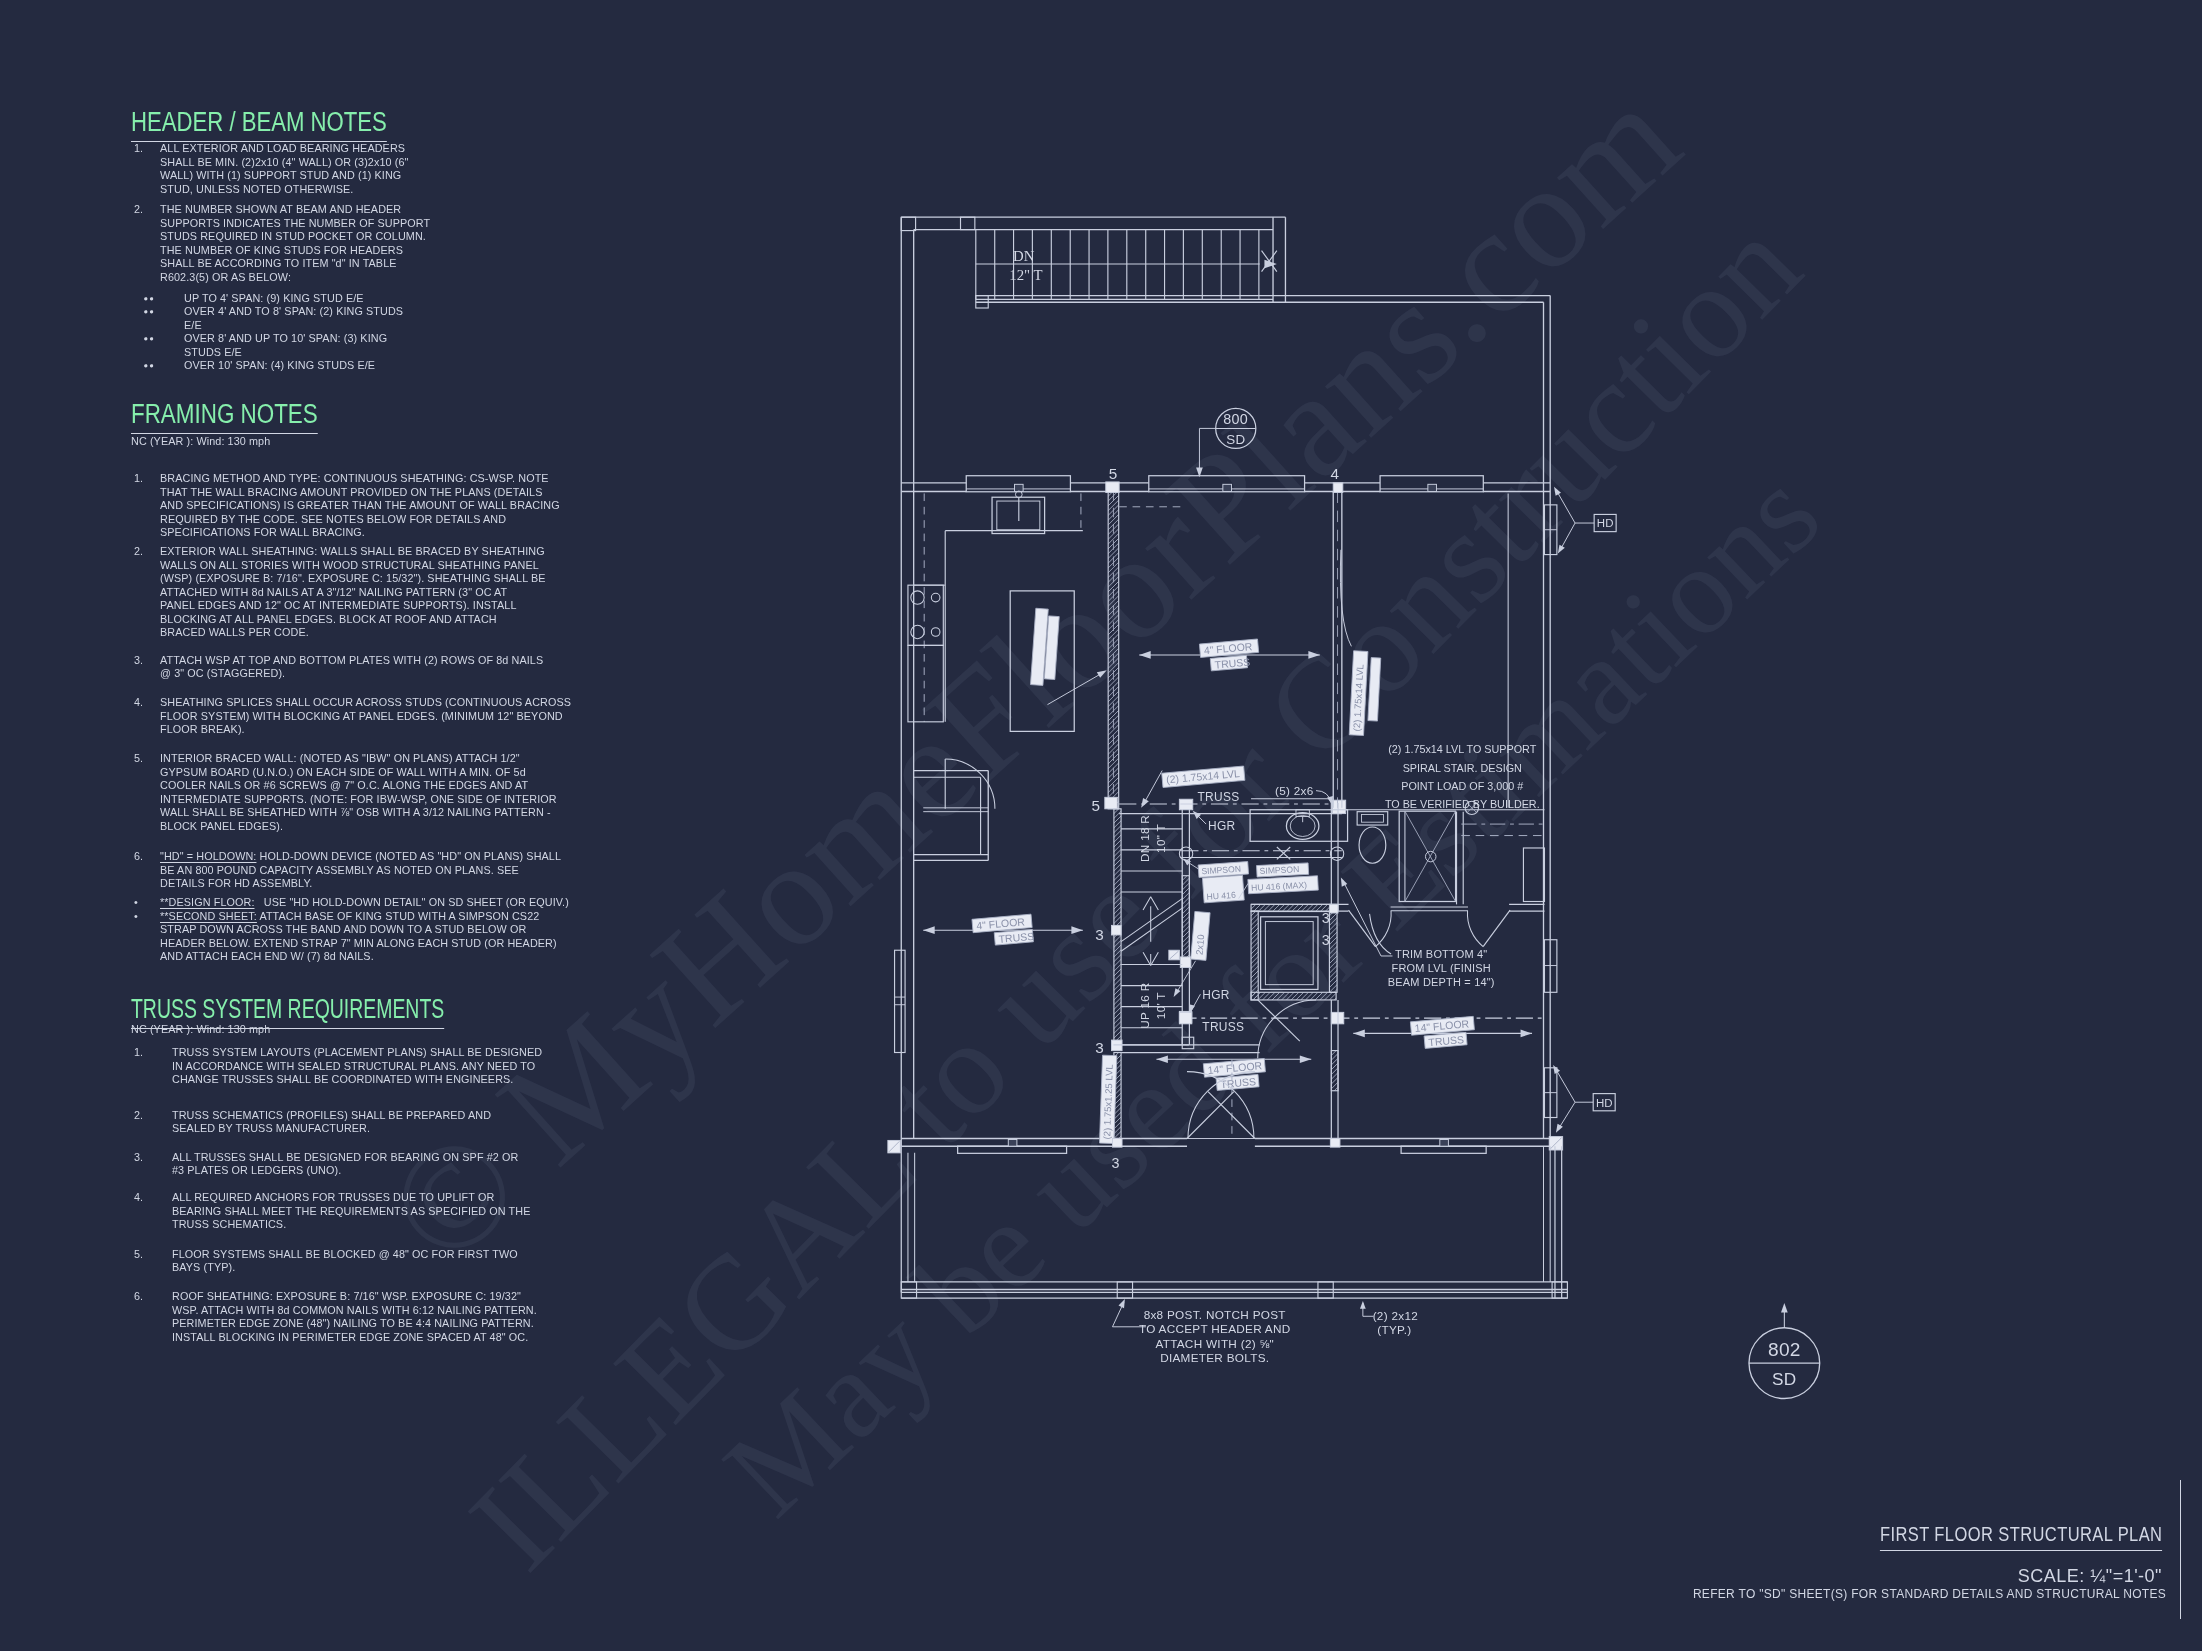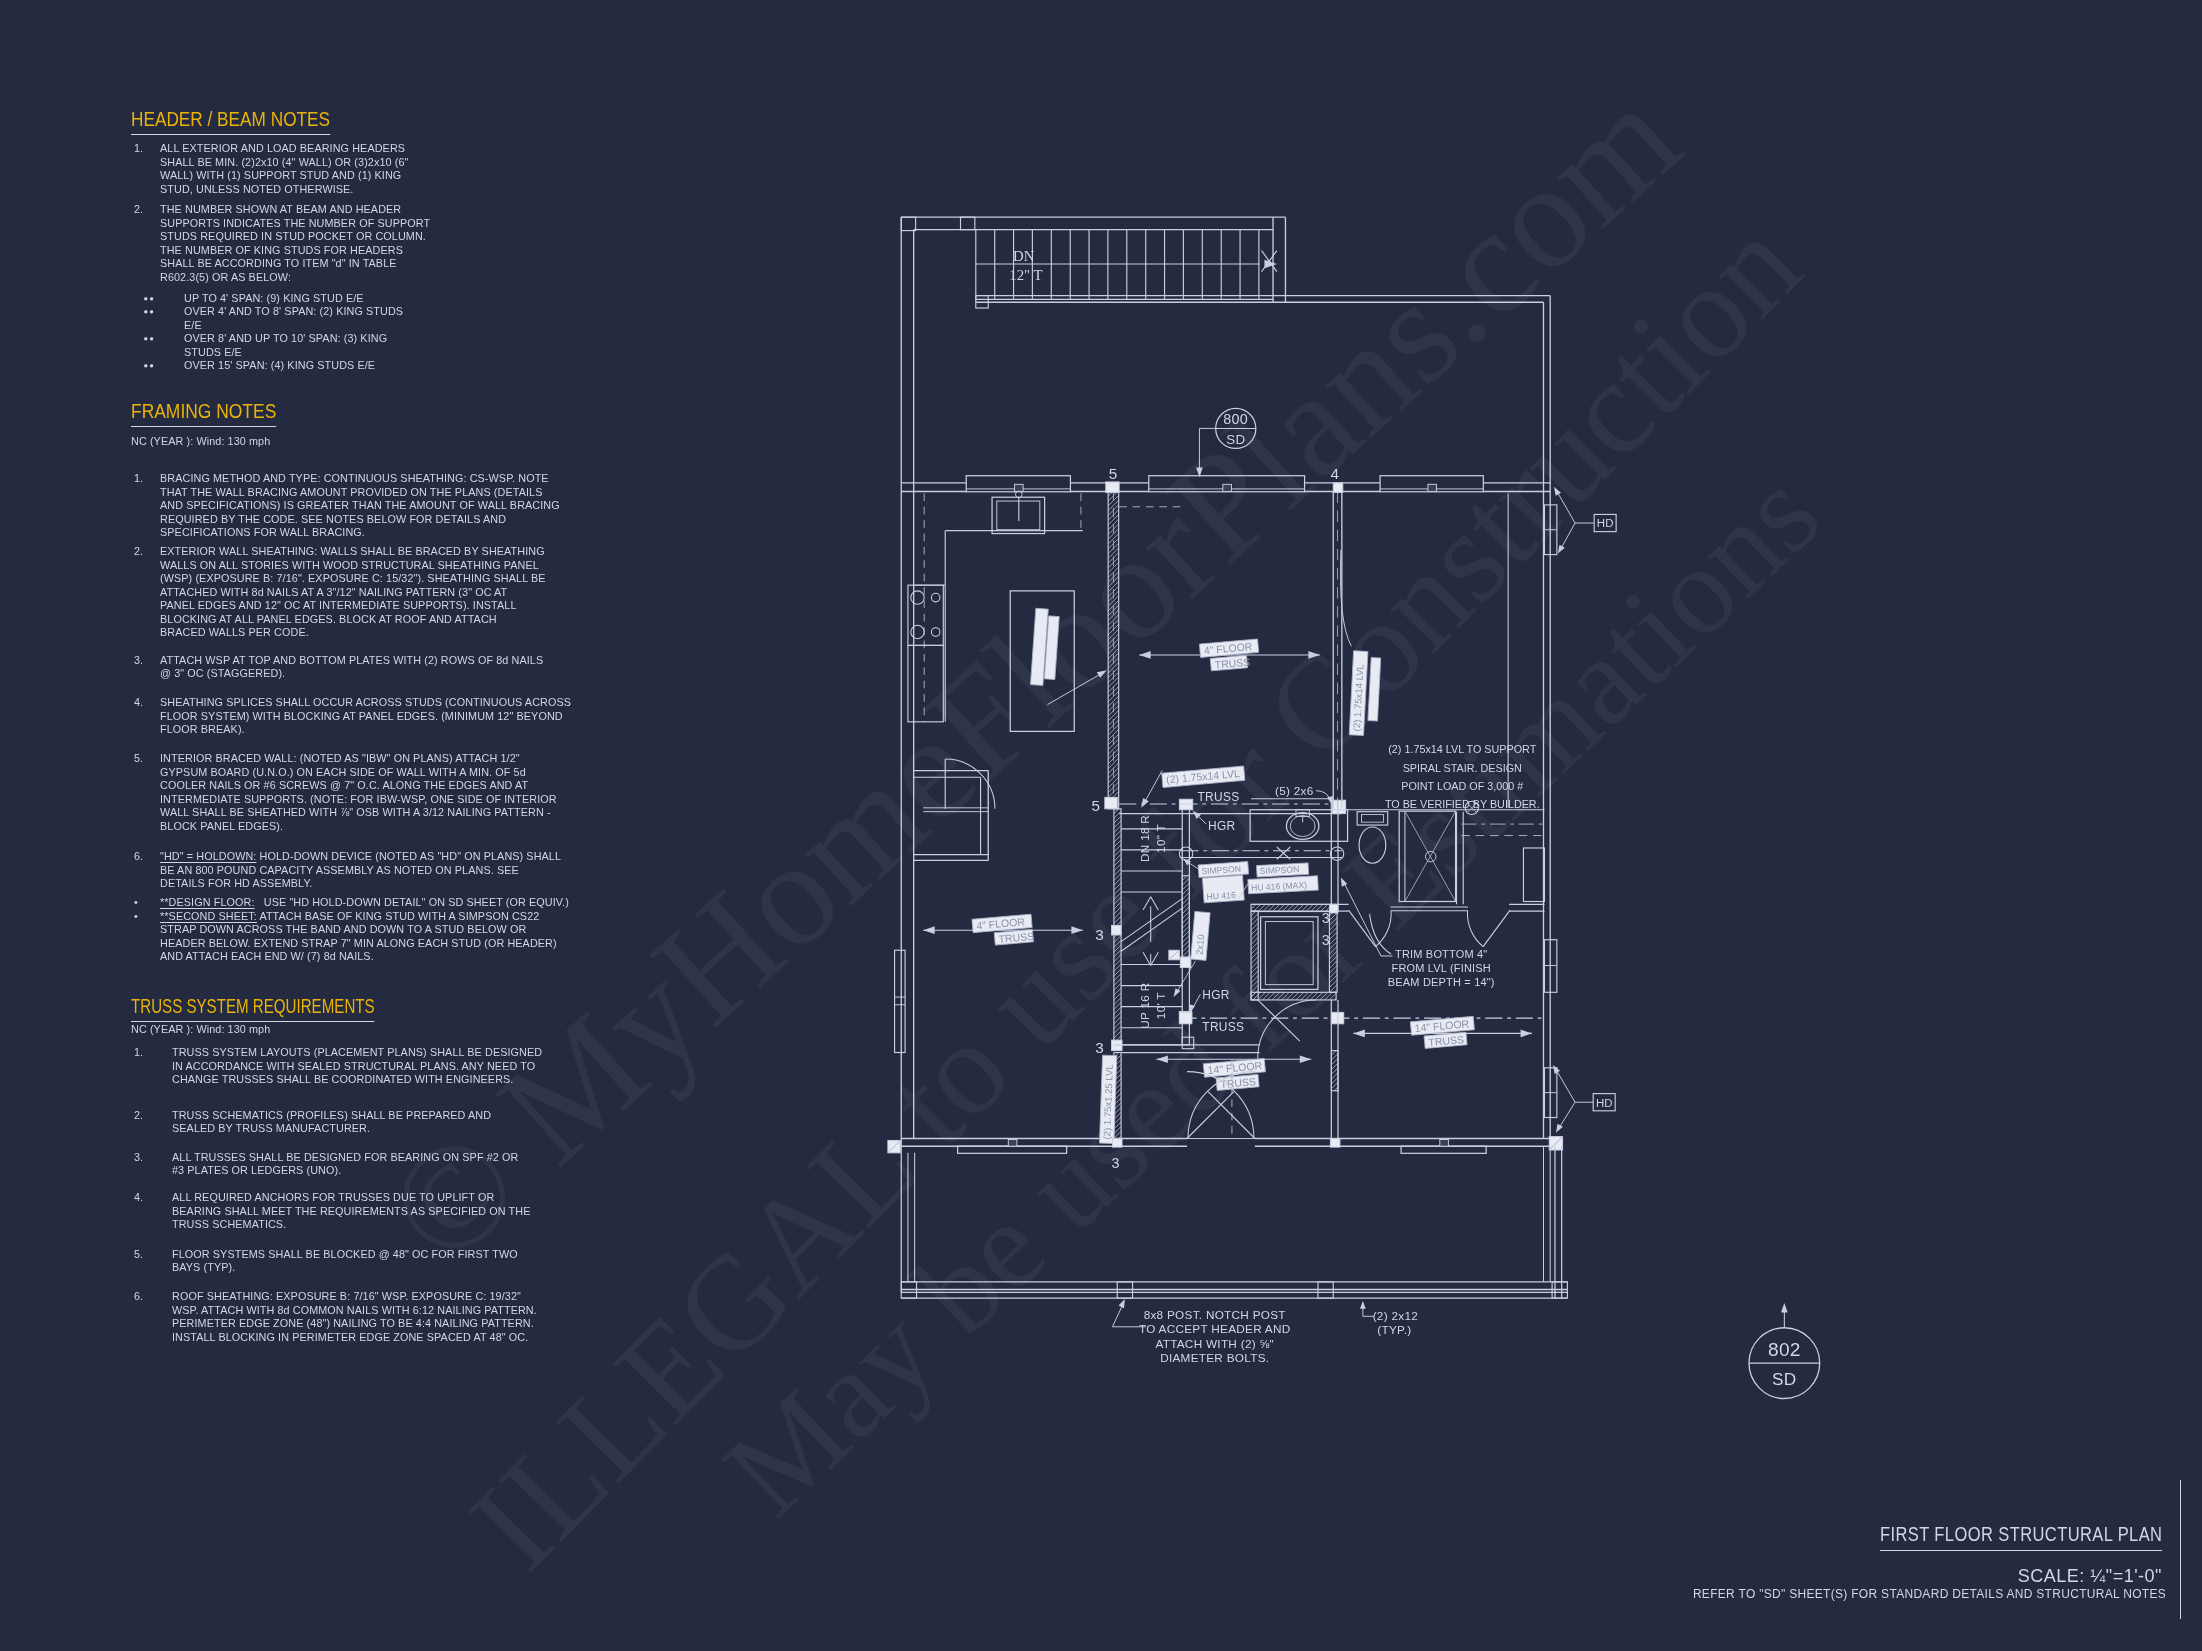--- a/index.html
+++ b/index.html
@@ -1,17 +1,17 @@
 <!DOCTYPE html>
 <html><head><meta charset="utf-8">
 <style>
 html,body{margin:0;padding:0;background:#242a40;width:2202px;height:1652px;overflow:hidden}
 *{box-sizing:border-box;-webkit-font-smoothing:antialiased}
 .notes{position:absolute;font-family:"Liberation Sans",sans-serif;color:#d2d7e4;font-size:10.8px;line-height:13.5px;letter-spacing:0.1px;white-space:nowrap}
-.stitle{position:absolute;font-family:"Liberation Sans",sans-serif;color:#eab308;font-size:21px;letter-spacing:0px;white-space:nowrap}
+.stitle{position:absolute;font-family:"Liberation Sans",sans-serif;color:#86efac;font-size:27px;letter-spacing:0px;white-space:nowrap}
 .stitle span{display:inline-block;transform-origin:0 0;border-bottom:1.4px solid #d2d7e4;padding-bottom:2.9px}
 .item{display:flex}
 .inum{flex:0 0 auto}
 .ibody{flex:1 1 auto}
 u{text-underline-offset:1.9px}
 .wm{position:absolute;font-family:"Liberation Serif",serif;color:rgba(195,205,235,0.066);white-space:nowrap;transform-origin:0 0;font-size:141px}
 .tblock{position:absolute;font-family:"Liberation Sans",sans-serif;color:#d2d7e4;white-space:nowrap}
 </style></head>
 <body>
 <div class="wm" style="left:353px;top:1170px;font-size:150px;transform:rotate(-42deg)">© MyHomeFloorPlans.com</div>
@@ -35,21 +35,21 @@
     <div class="item">
       <div class="inum" style="width:50px;padding-left:9.6px;font-size:7.6px;letter-spacing:1px">●●</div>
       <div class="ibody">OVER 4' AND TO 8' SPAN: (2) KING STUDS<br>E/E</div>
     </div>
     <div class="item">
       <div class="inum" style="width:50px;padding-left:9.6px;font-size:7.6px;letter-spacing:1px">●●</div>
       <div class="ibody">OVER 8' AND UP TO 10' SPAN: (3) KING<br>STUDS E/E</div>
     </div>
     <div class="item">
       <div class="inum" style="width:50px;padding-left:9.6px;font-size:7.6px;letter-spacing:1px">●●</div>
-      <div class="ibody">OVER 15' SPAN: (4) KING STUDS E/E</div>
+      <div class="ibody">OVER 10' SPAN: (4) KING STUDS E/E</div>
     </div>
 </div>
 
 <div class="stitle" style="left:131px;top:399px"><span style="transform:scaleX(0.83)">FRAMING NOTES</span></div>
 <div class="notes" style="left:131px;top:435px">NC (YEAR ): Wind: 130 mph</div>
 <div class="notes" style="left:134px;top:472px">
 <div class="item" style="margin-bottom:5.7px">
       <div class="inum" style="width:26px">1.</div>
       <div class="ibody">BRACING METHOD AND TYPE: CONTINUOUS SHEATHING: CS-WSP. NOTE<br>THAT THE WALL BRACING AMOUNT PROVIDED ON THE PLANS (DETAILS<br>AND SPECIFICATIONS) IS GREATER THAN THE AMOUNT OF WALL BRACING<br>REQUIRED BY THE CODE. SEE NOTES BELOW FOR DETAILS AND<br>SPECIFICATIONS FOR WALL BRACING.</div>
     </div>

